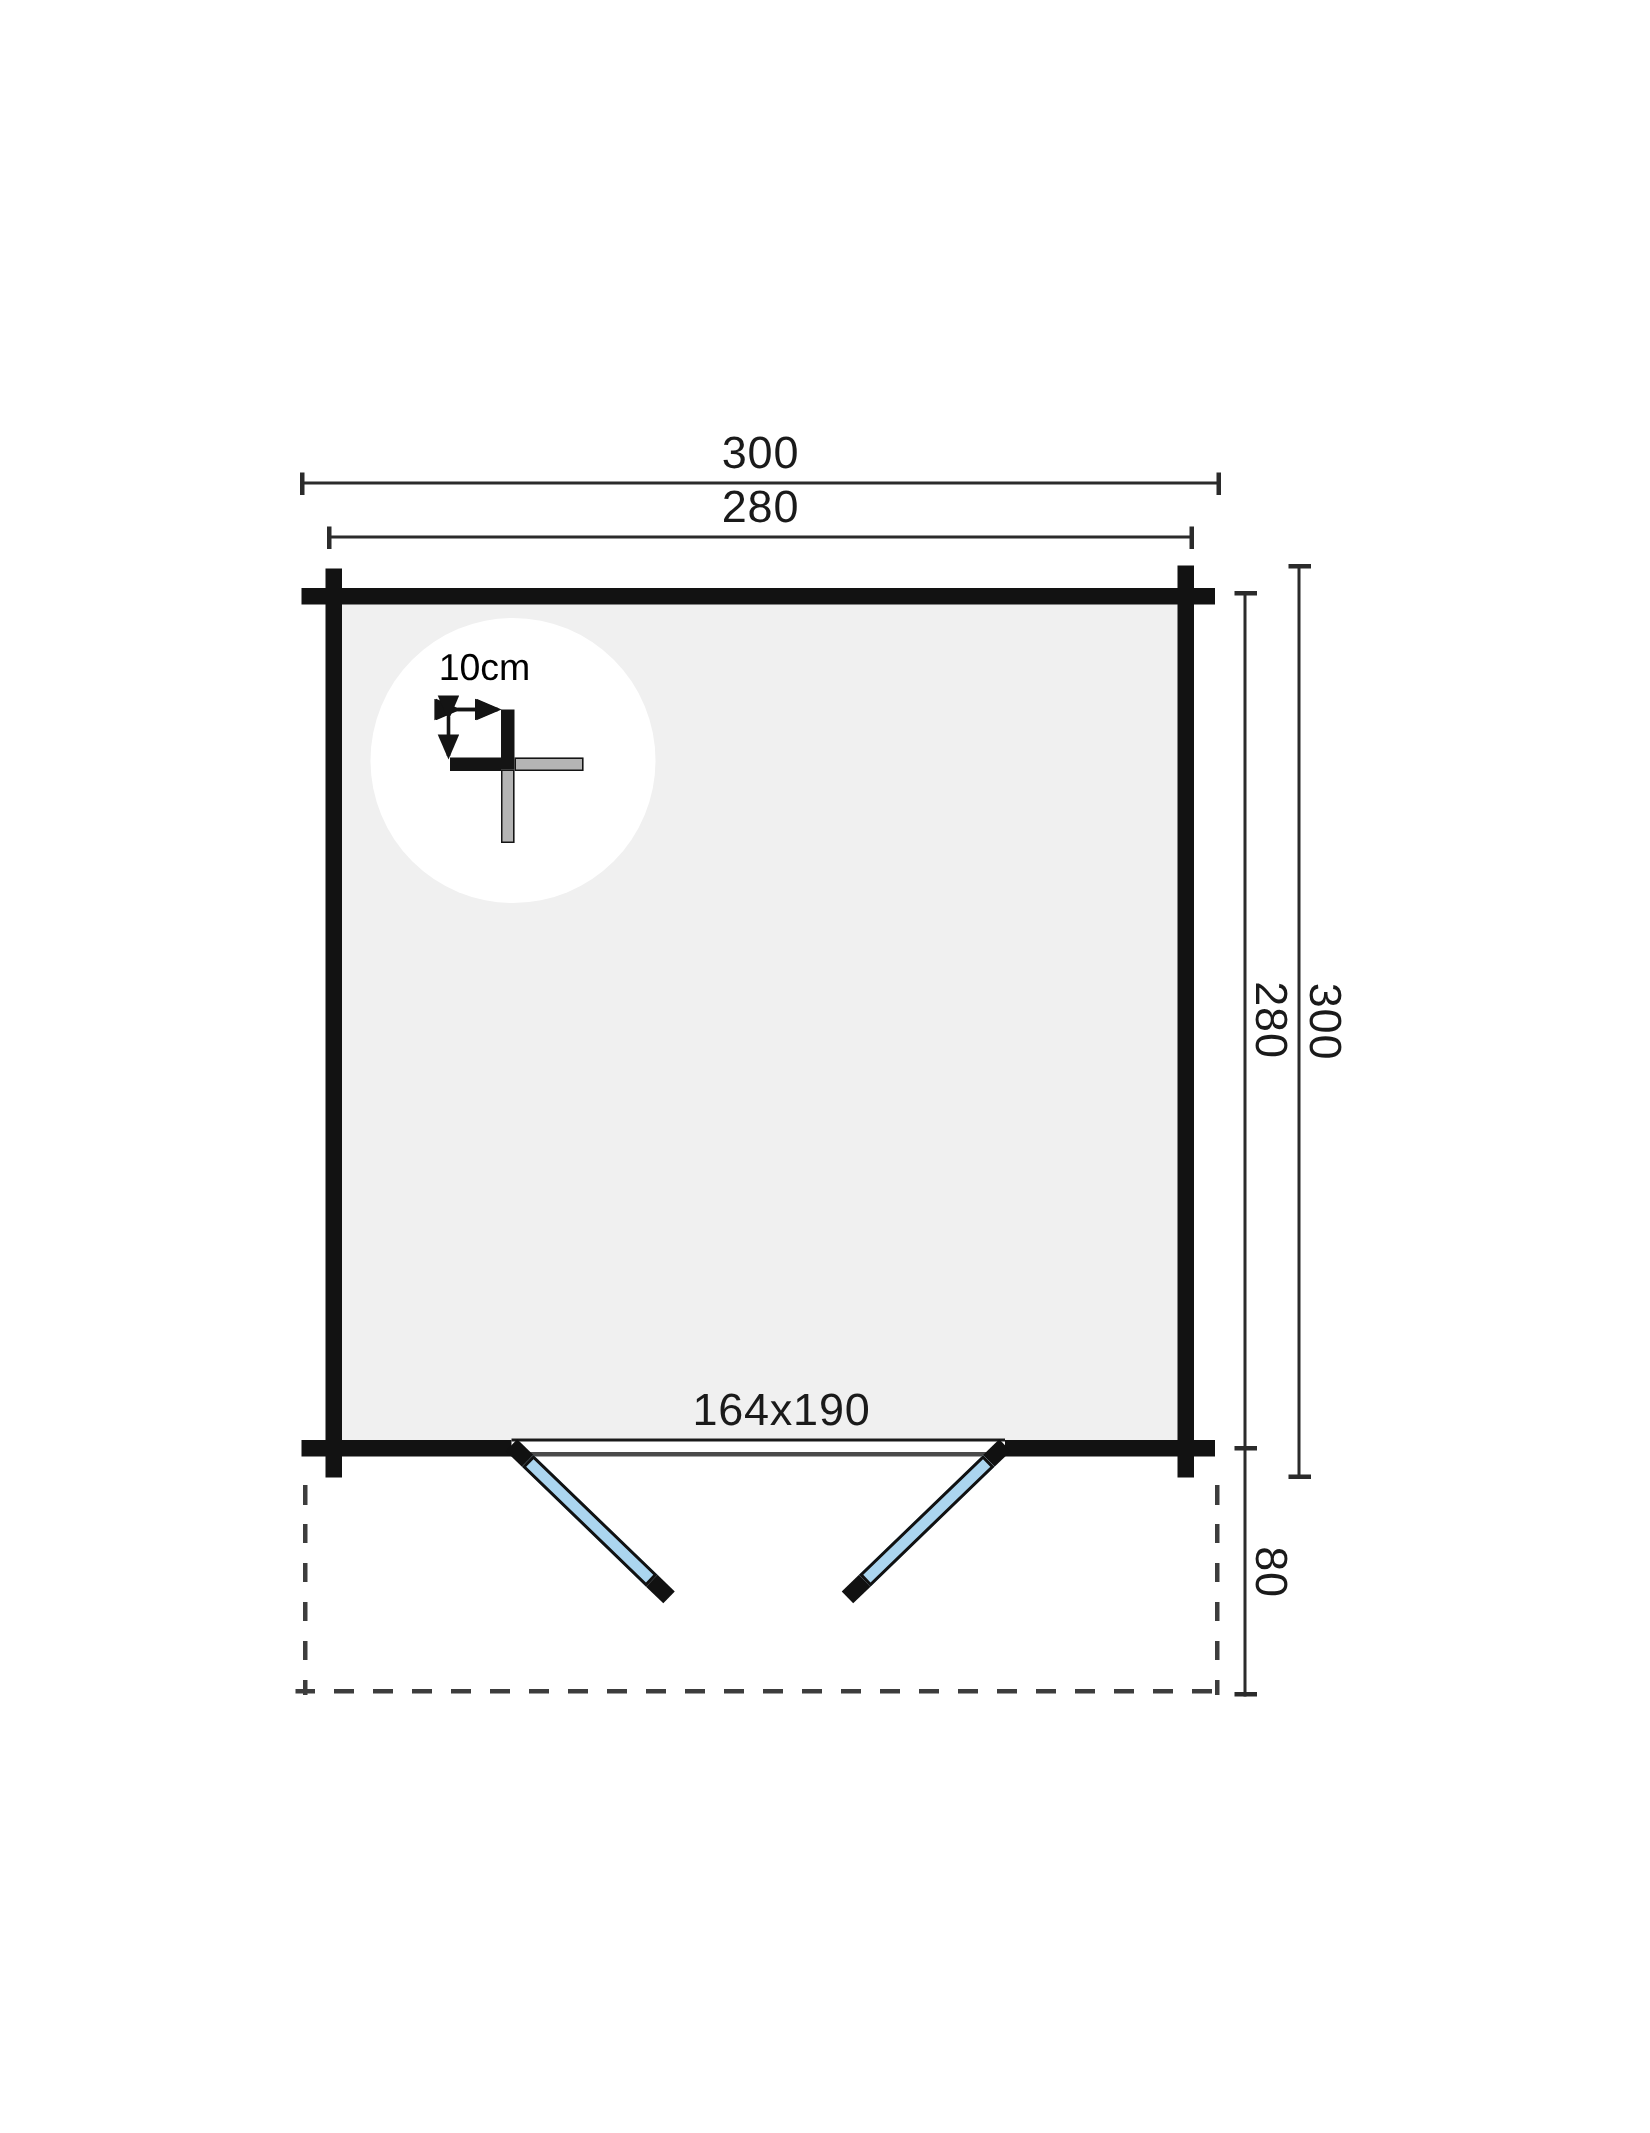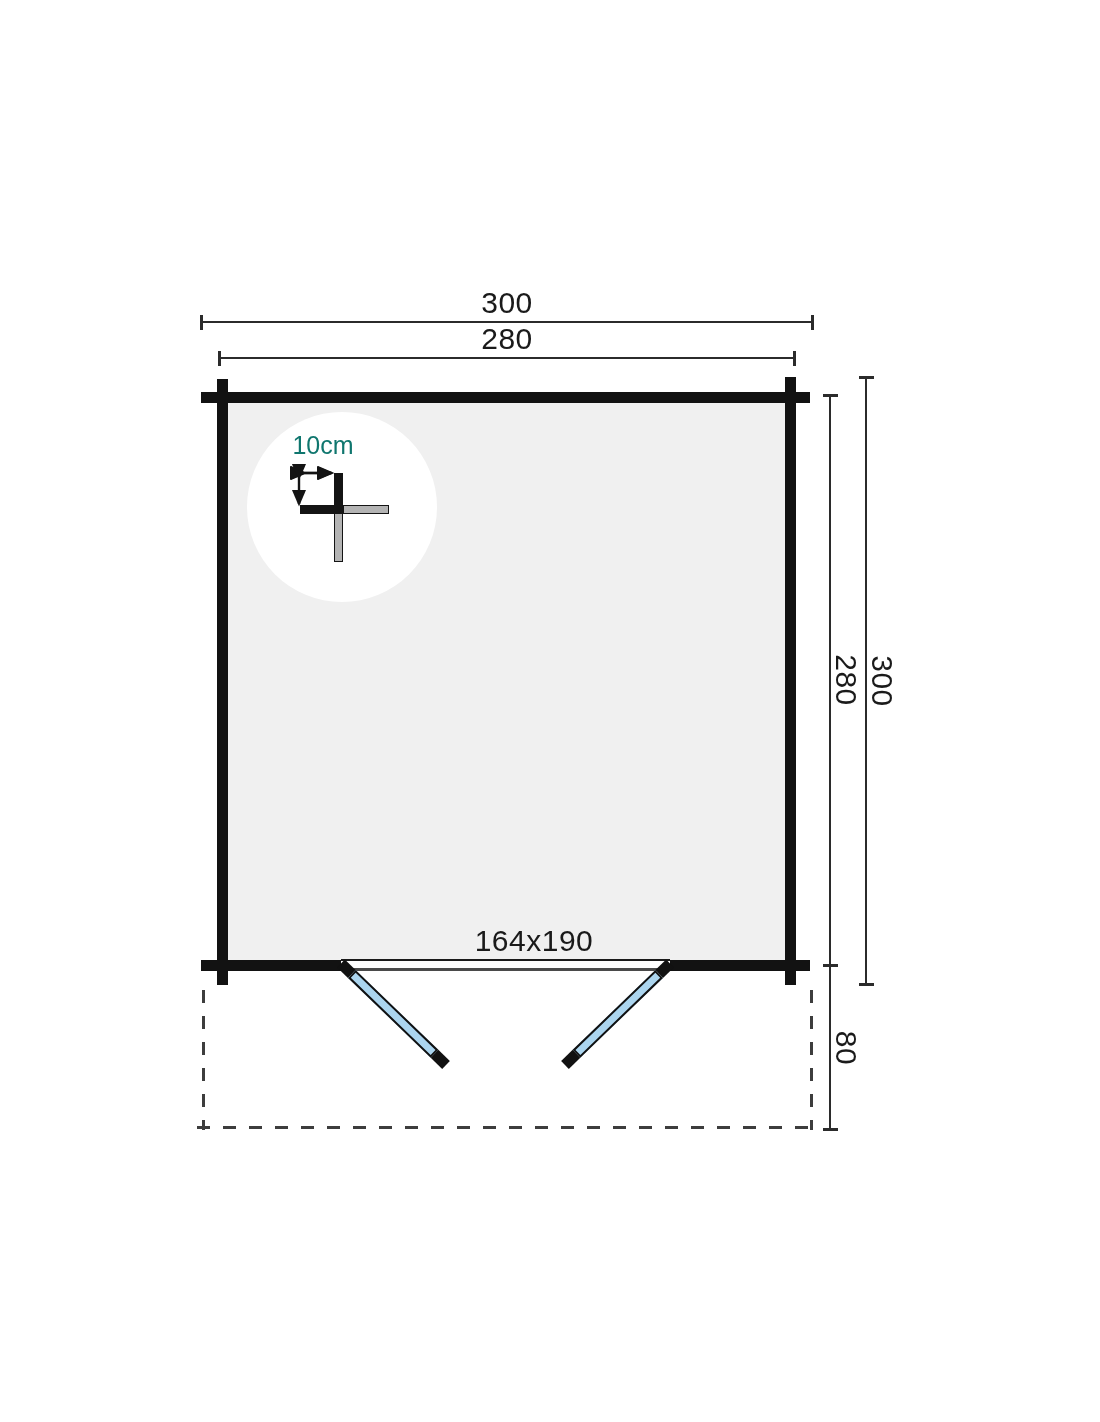--- a/index.html
+++ b/index.html
@@ -66,21 +66,21 @@
   }
   
   .detail-circle{
     left:247px;top:412px;width:190px;height:190px;
     background:#ffffff;border-radius:50%;
   }
   .detail-black{background:#141414;}
   .detail-gray{background:#b4b4b4;border:1px solid #141414;box-sizing:border-box;}
   .detail-label{
     display:flex;align-items:center;justify-content:center;
-    font-size:25px;color:#0f766e;
+    font-size:25px;color:#000000;
   }
 </style>
 </head>
 <body>
 
 <div id="canvas">
 
   <div class="abs floor"></div>
 
   <div class="abs wall wall-top"></div>
@@ -93,21 +93,21 @@
   <div class="abs door-leaf leaf-left">
     <div class="hinge"></div>
     <div class="glass"></div>
     <div class="tip"></div>
   </div>
   <div class="abs door-leaf leaf-right">
     <div class="hinge"></div>
     <div class="glass"></div>
     <div class="tip"></div>
   </div>
-  <div class="abs dim-label" style="left:454px;top:926px;width:160px;height:30px;">164x190</div>
+  <div class="abs dim-label" style="left:441px;top:926px;width:160px;height:30px;">164x190</div>
 
   <div class="abs dim-h" style="left:202px;top:321px;width:611px;"></div>
   <div class="abs tick-v" style="left:200px;top:315px;"></div>
   <div class="abs tick-v" style="left:811px;top:315px;"></div>
   <div class="abs dim-label" style="left:447px;top:288px;width:120px;height:30px;">300</div>
 
   <div class="abs dim-h" style="left:220px;top:357px;width:575px;"></div>
   <div class="abs tick-v" style="left:218px;top:351px;"></div>
   <div class="abs tick-v" style="left:793px;top:351px;"></div>
   <div class="abs dim-label" style="left:447px;top:324px;width:120px;height:30px;">280</div>

